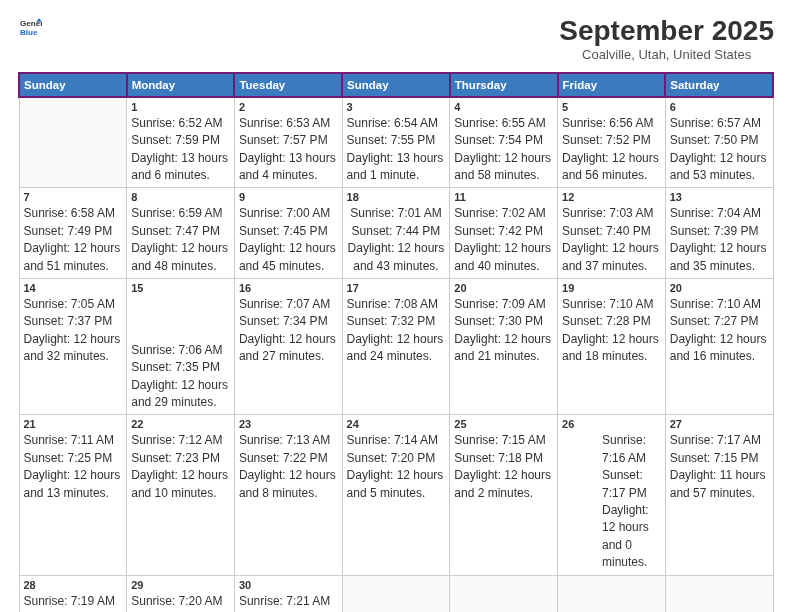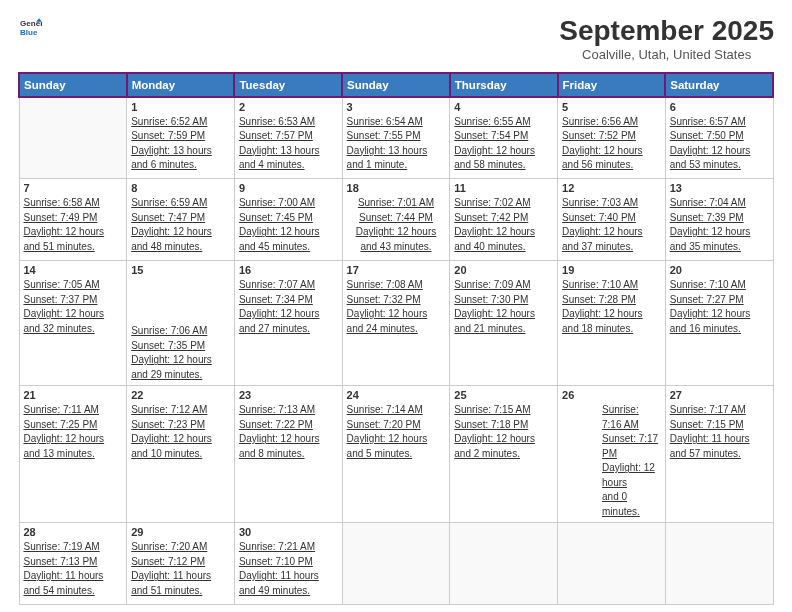--- a/index.html
+++ b/index.html
@@ -69,24 +69,23 @@
       color: #333;
       height: 82px;
     }
     .day-number {
       font-size: 11px;
       font-weight: bold;
       color: #333;
       margin-bottom: 2px;
     }
     .day-info {
-      font-size: 10px;
+      font-size: 12px;
       color: #333;
       line-height: 1.45;
-      text-decoration: underline;
     }
     .empty-cell {
       background: #f9f9f9;
     }
   </style>
 </head>
 <body>
 
 <div class="page">
   <div class="header">

